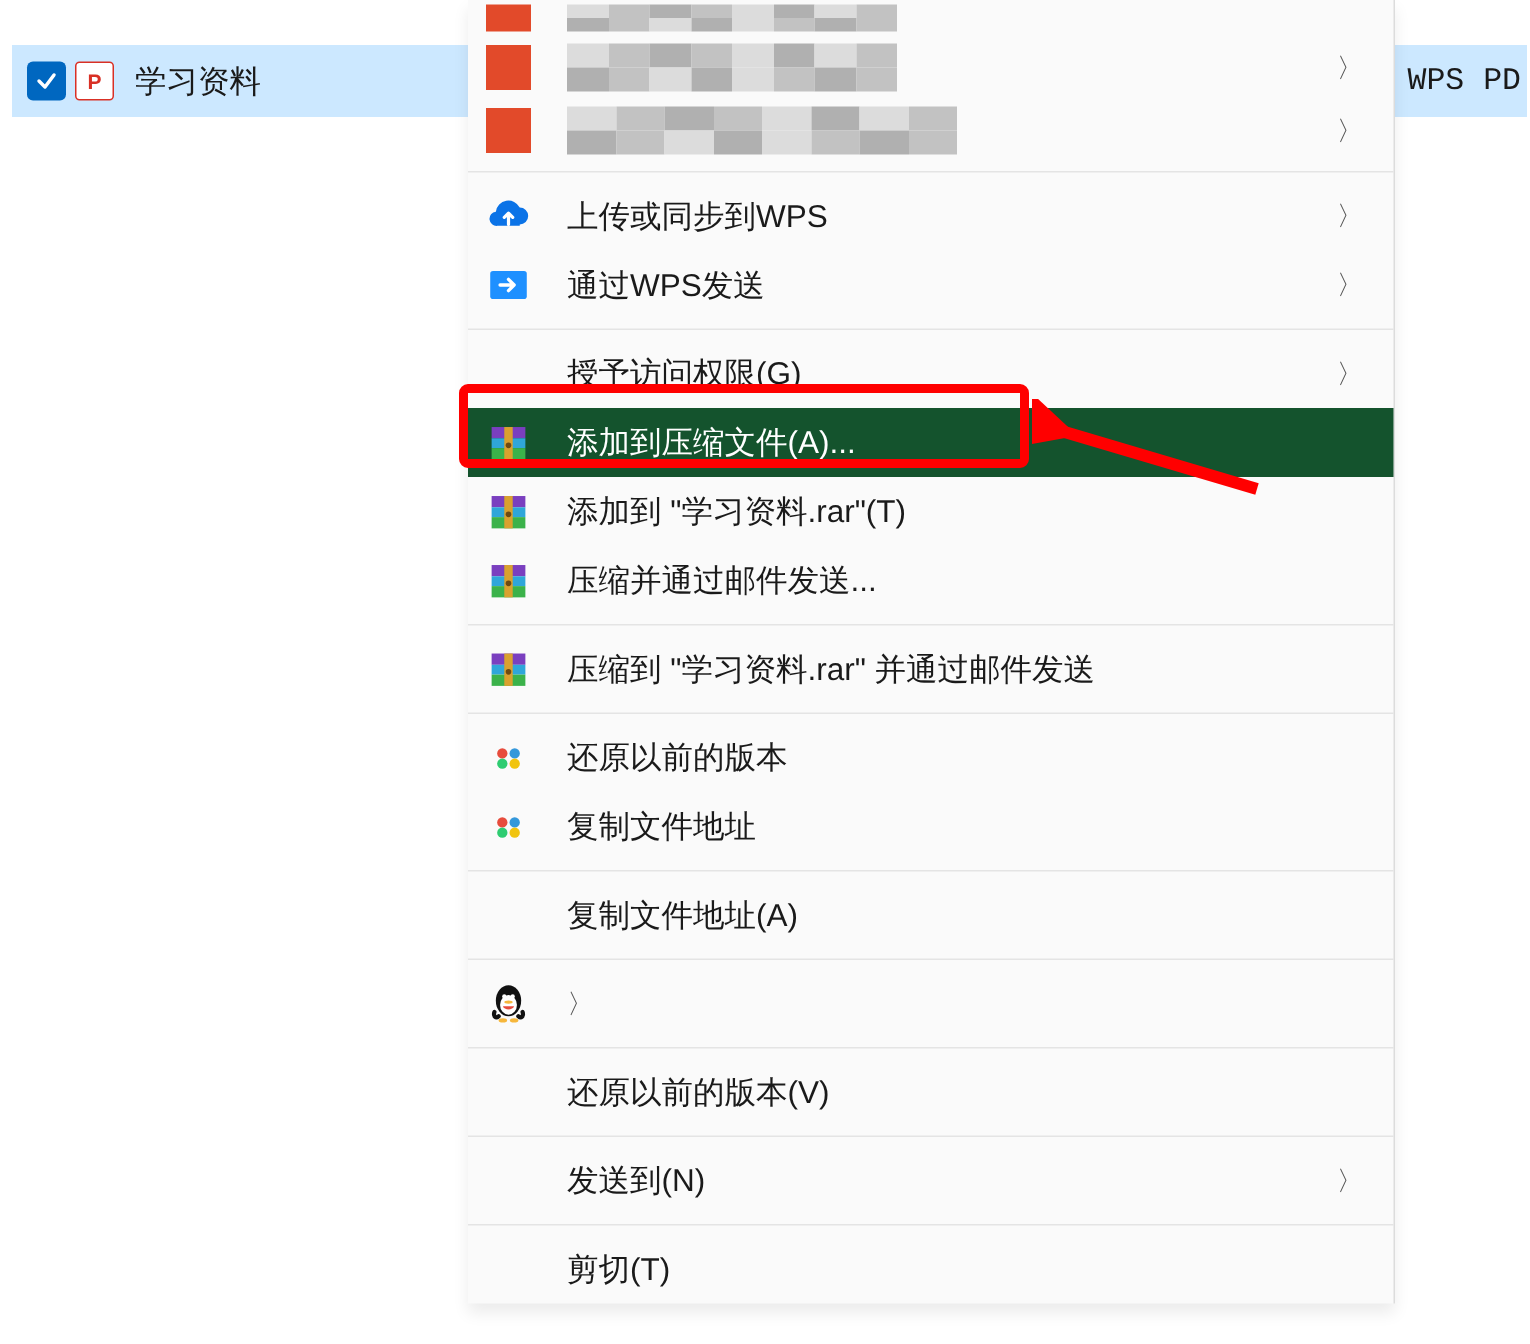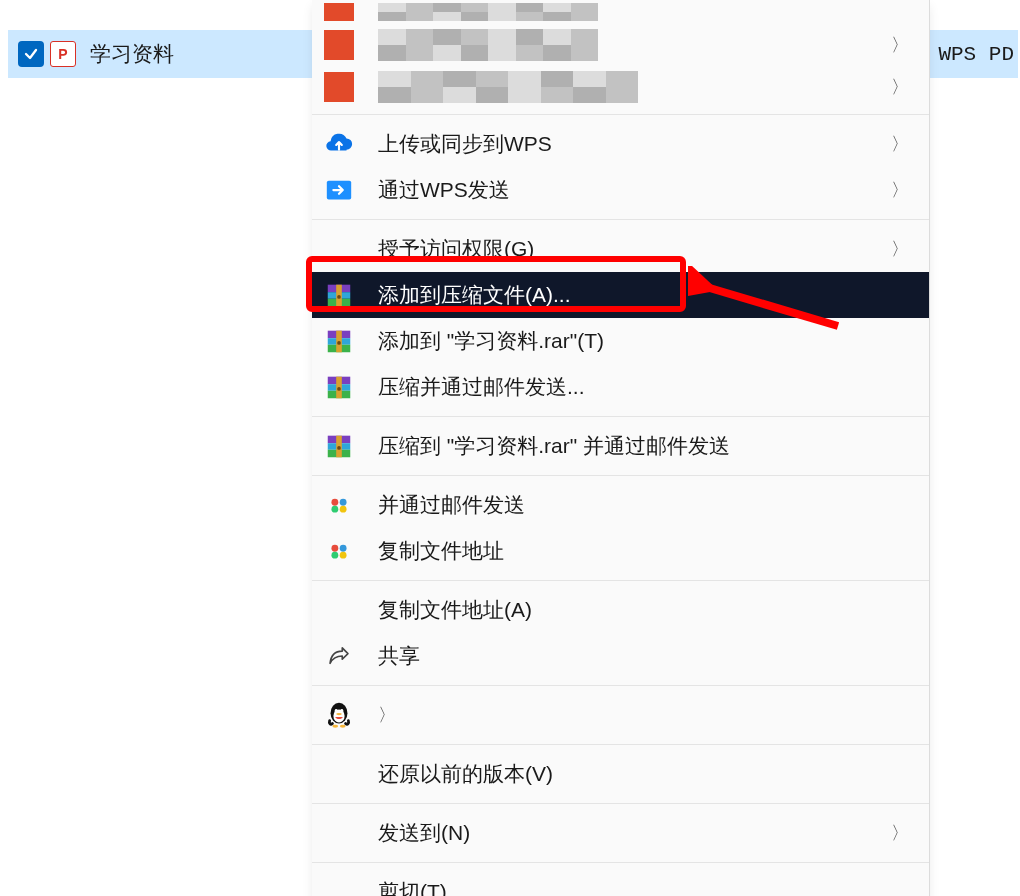--- a/index.html
+++ b/index.html
@@ -69,21 +69,21 @@
   }
   .mi.tall { height: 46px; }
   .mi .ic {
     width: 30px; height: 30px;
     flex: 0 0 30px;
     margin-right: 24px;
     display: flex; align-items: center; justify-content: center;
   }
   .mi .lbl { flex: 1; }
   .mi .arr { color: #555; font-size: 18px; }
-  .mi.highlight { background: #0f172a; color: #fff; }
+  .mi.highlight { background: #14532d; color: #fff; }
   .sep {
     height: 1px;
     background: #e4e4e4;
     margin: 6px 0;
   }
 
   
   .blur-row {
     display: flex;
     align-items: center;
@@ -293,45 +293,37 @@
       <div class="sep"></div>
       <div class="mi tall">
         <div class="ic">
           <svg width="22" height="22" viewBox="0 0 32 32">
             <circle cx="10" cy="12" r="5" fill="#e74c3c"></circle>
             <circle cx="22" cy="12" r="5" fill="#3498db"></circle>
             <circle cx="10" cy="22" r="5" fill="#2ecc71"></circle>
             <circle cx="22" cy="22" r="5" fill="#f1c40f"></circle>
           </svg>
         </div>
-        <span class="lbl">并通过邮件发送</span>
+        <span class="lbl">还原以前的版本</span>
       </div>
       <div class="mi tall">
         <div class="ic">
           <svg width="22" height="22" viewBox="0 0 32 32">
             <circle cx="10" cy="12" r="5" fill="#e74c3c"></circle>
             <circle cx="22" cy="12" r="5" fill="#3498db"></circle>
             <circle cx="10" cy="22" r="5" fill="#2ecc71"></circle>
             <circle cx="22" cy="22" r="5" fill="#f1c40f"></circle>
           </svg>
         </div>
         <span class="lbl">复制文件地址</span>
       </div>
       <div class="sep"></div>
       <div class="mi tall">
         <div class="ic"></div>
         <span class="lbl">复制文件地址(A)</span>
-      </div>
-      <div class="mi tall">
-        <div class="ic">
-          <svg width="26" height="26" viewBox="0 0 32 32">
-            <path d="M20 6l7 7-7 7v-4c-8 0-12 3-15 9 1-9 6-15 15-15V6z" fill="none" stroke="#444" stroke-width="2" stroke-linejoin="round"></path>
-          </svg>
-        </div>
-        <span class="lbl">共享</span>
       </div>
       <div class="sep"></div>
       <div class="mi tall">
         <div class="ic">
           <svg width="30" height="30" viewBox="0 0 32 32">
             <ellipse cx="16" cy="14" rx="9" ry="11" fill="#111"></ellipse>
             <ellipse cx="16" cy="17" rx="6" ry="7" fill="#fff"></ellipse>
             <circle cx="13" cy="11" r="1.5" fill="#fff"></circle>
             <circle cx="19" cy="11" r="1.5" fill="#fff"></circle>
             <ellipse cx="16" cy="15" rx="3" ry="1.2" fill="#f6b73c"></ellipse>

